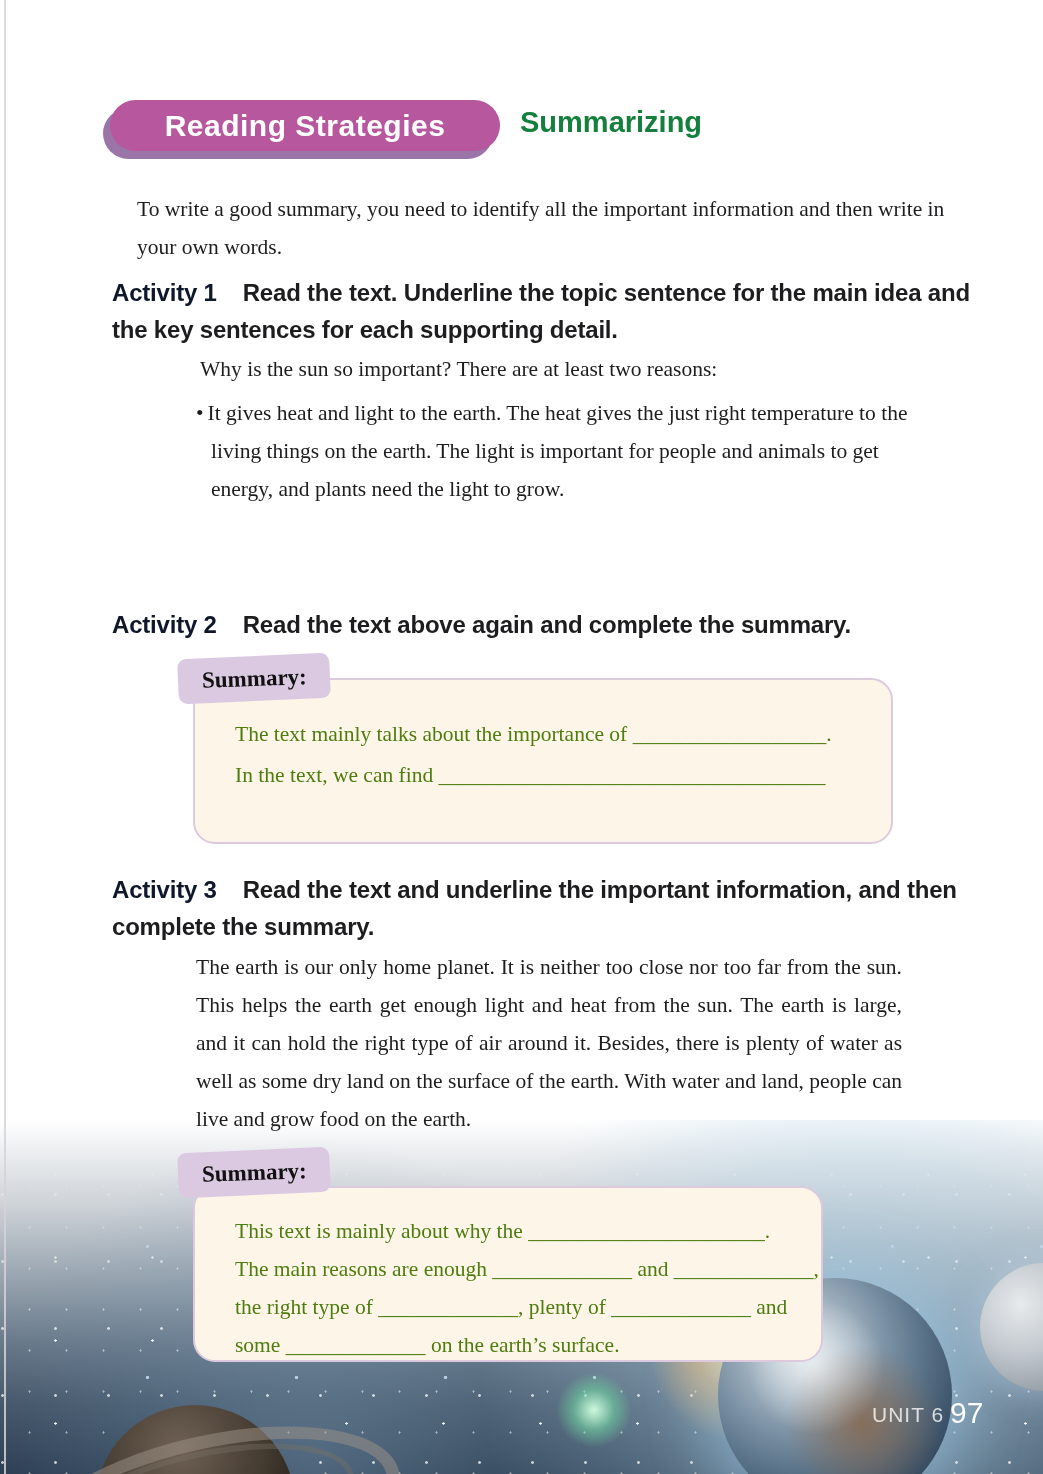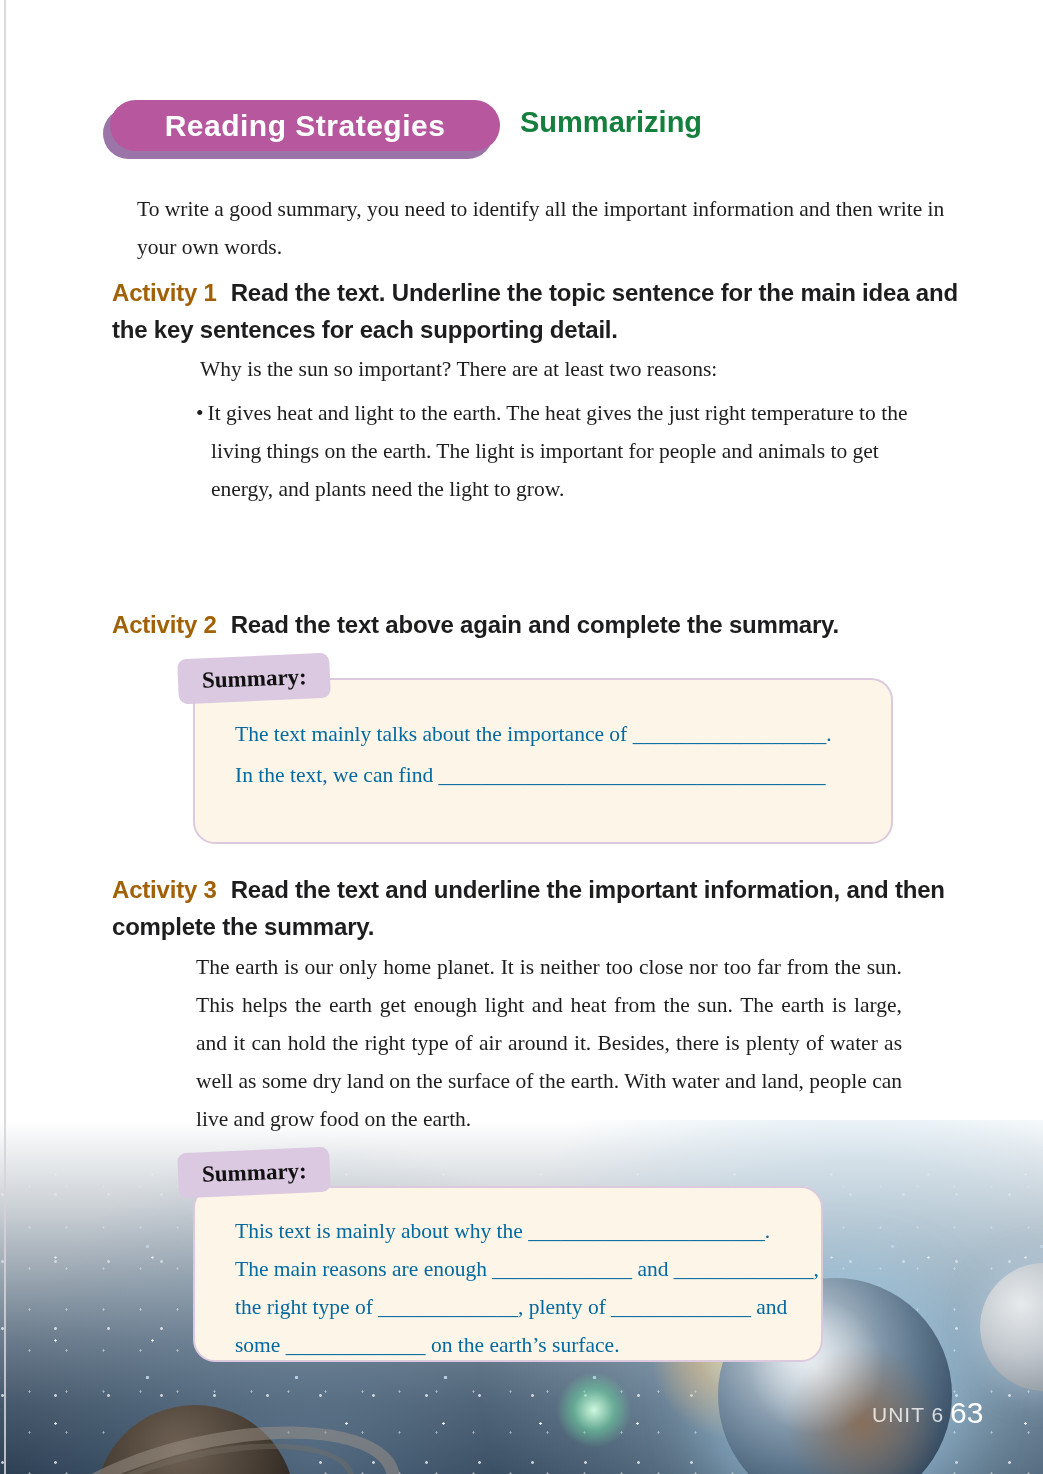--- a/index.html
+++ b/index.html
@@ -16,33 +16,33 @@
   .badge{position:absolute;left:0;top:0;width:100%;height:100%;background:#b7589f;border-radius:26px;
     display:flex;align-items:center;justify-content:center;}
   .badge span{font-family:"Liberation Sans",sans-serif;font-weight:bold;font-size:30px;color:#fff;letter-spacing:.5px;}
   .topic{position:absolute;left:520px;top:106px;font-family:"Liberation Sans",sans-serif;
     font-weight:bold;font-size:29px;color:#15803d;z-index:2;}
 
   
   .intro{position:absolute;left:137px;top:190px;width:845px;font-size:21.5px;line-height:38px;}
   .activity{position:absolute;left:112px;width:880px;font-family:"Liberation Sans",sans-serif;
     font-weight:bold;font-size:24px;line-height:37px;color:#1d1d1f;letter-spacing:-0.2px;}
-  .act-label{color:#a16207;margin-right:14px;}
+  .act-label{color:#0f172a;margin-right:26px;}
   #activity1{top:274px;}
   #activity2{top:606px;}
   #activity3{top:871px;}
   .lead{position:absolute;left:200px;top:350px;width:740px;font-size:21.5px;line-height:38px;}
   .bullets{position:absolute;left:196px;top:394px;width:728px;font-size:21.5px;line-height:38px;}
   .bullet{padding-left:15px;text-indent:-15px;margin-bottom:8px;}
   .bullet .dot{margin-right:4px;}
   .passage2{position:absolute;left:196px;top:948px;width:706px;font-size:21.5px;line-height:38px;text-align:justify;}
 
   
   .sum-box{position:absolute;background:#fdf5e7;border:2px solid #dcc9de;border-radius:22px;z-index:3;
-    font-size:21.5px;line-height:41px;color:#0369a1;}
+    font-size:21.5px;line-height:41px;color:#4d7c0f;}
   #sumbox1{left:193px;top:678px;width:700px;height:166px;padding:34px 28px 0 40px;box-sizing:border-box;}
   #sumbox2{left:193px;top:1186px;width:630px;height:176px;padding:24px 28px 0 40px;box-sizing:border-box;line-height:38px;}
   .sum-tab{position:absolute;width:152px;height:45px;background:#dbc9e2;border-radius:9px;
     transform:rotate(-2.5deg);z-index:4;display:flex;align-items:center;justify-content:center;}
   #sumtab1{left:178px;top:656px;}
   #sumtab2{left:178px;top:1150px;}
   .sum-tab span{font-weight:bold;font-size:23px;color:#111;transform:rotate(.5deg);}
   .blankline{white-space:nowrap;}
 
   
@@ -140,14 +140,14 @@
     <span>Summary:</span>
   </div>
   <div class="sum-box" id="sumbox2">
     <div class="blankline">This text is mainly about why the ______________________.</div>
     <div class="blankline">The main reasons are enough _____________ and _____________,</div>
     <div class="blankline">the right type of _____________, plenty of _____________ and</div>
     <div class="blankline">some _____________ on the earth’s surface.</div>
   </div>
 
   <div class="footer" id="unit-label" style="position:absolute;">UNIT 6</div>
-  <div class="footer" id="page-number" style="position:absolute;">63</div>
+  <div class="footer" id="page-number" style="position:absolute;">97</div>
 </div>
 
 </body></html>

